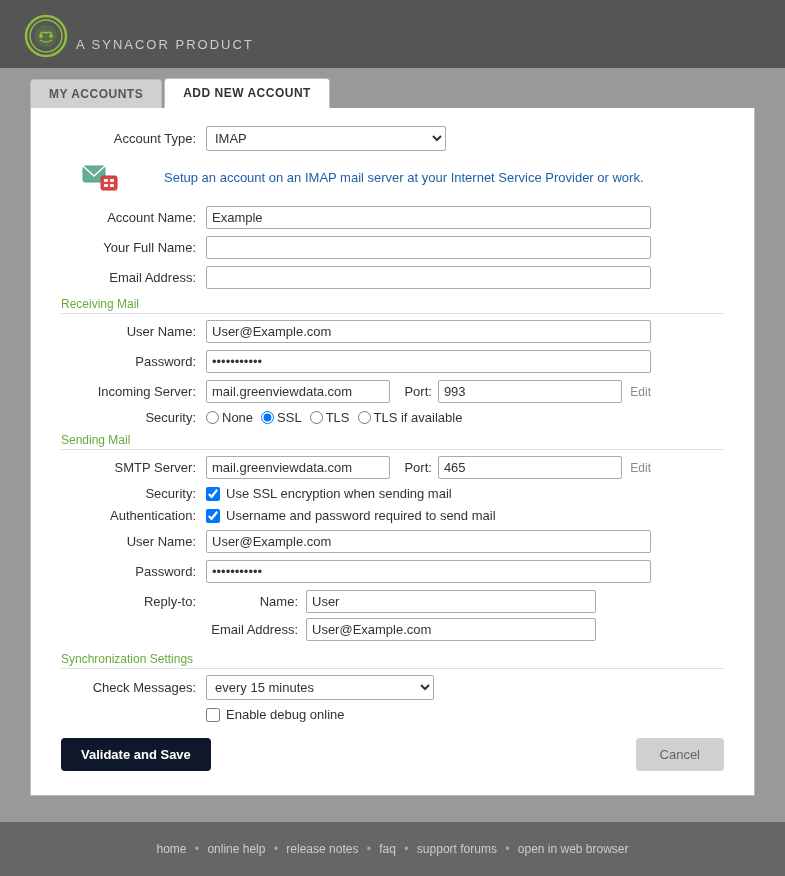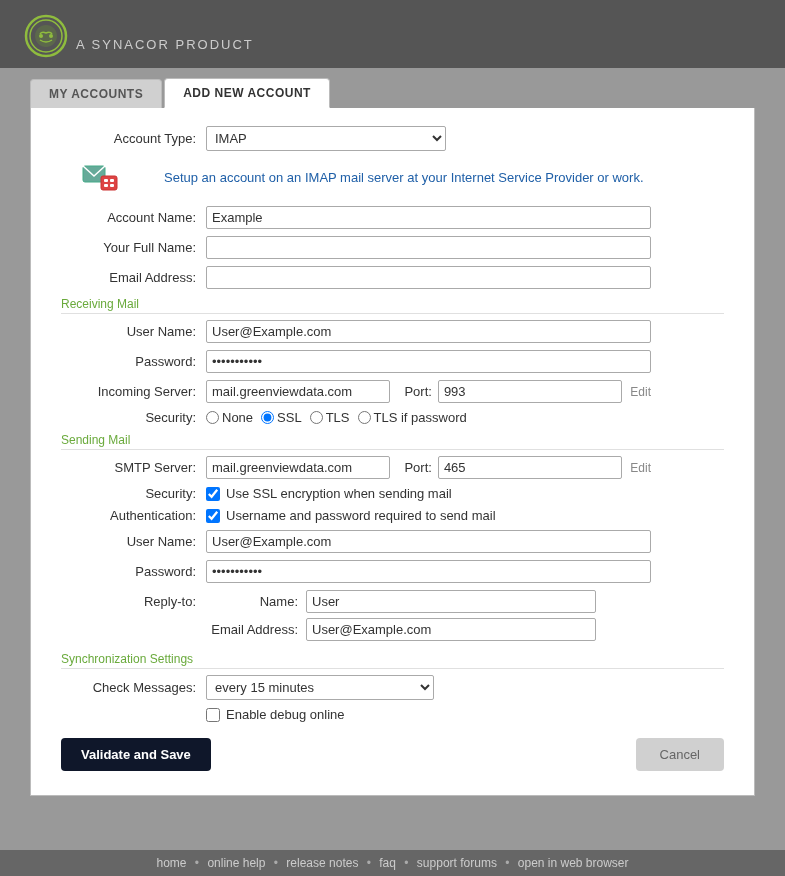--- a/index.html
+++ b/index.html
@@ -297,21 +297,21 @@
       padding: 9px 24px;
       font-size: 13px;
       border-radius: 4px;
       cursor: pointer;
     }
 
     
     .footer {
       width: 100%;
       background: #666;
-      padding: 6px 0;
+      padding: 20px 0;
       text-align: center;
       color: #ccc;
       font-size: 12px;
       margin-top: auto;
     }
     .footer a, .footer span.footer-link {
       color: #ccc;
       text-decoration: none;
       cursor: pointer;
     }
@@ -455,21 +455,21 @@
           <label>
             <input type="radio" name="recv_security" value="SSL" checked="" style="">
             <span>SSL</span>
           </label>
           <label>
             <input type="radio" name="recv_security" value="TLS" style="">
             <span>TLS</span>
           </label>
           <label>
             <input type="radio" name="recv_security" value="TLS if available" style="">
-            <span>TLS if password</span>
+            <span>TLS if available</span>
           </label>
         </div>
       </div>
     </div>
 
     <div class="section-header">Sending Mail</div>
 
     <div class="form-row">
       <div class="form-label">SMTP Server:</div>
       <div class="form-control">

